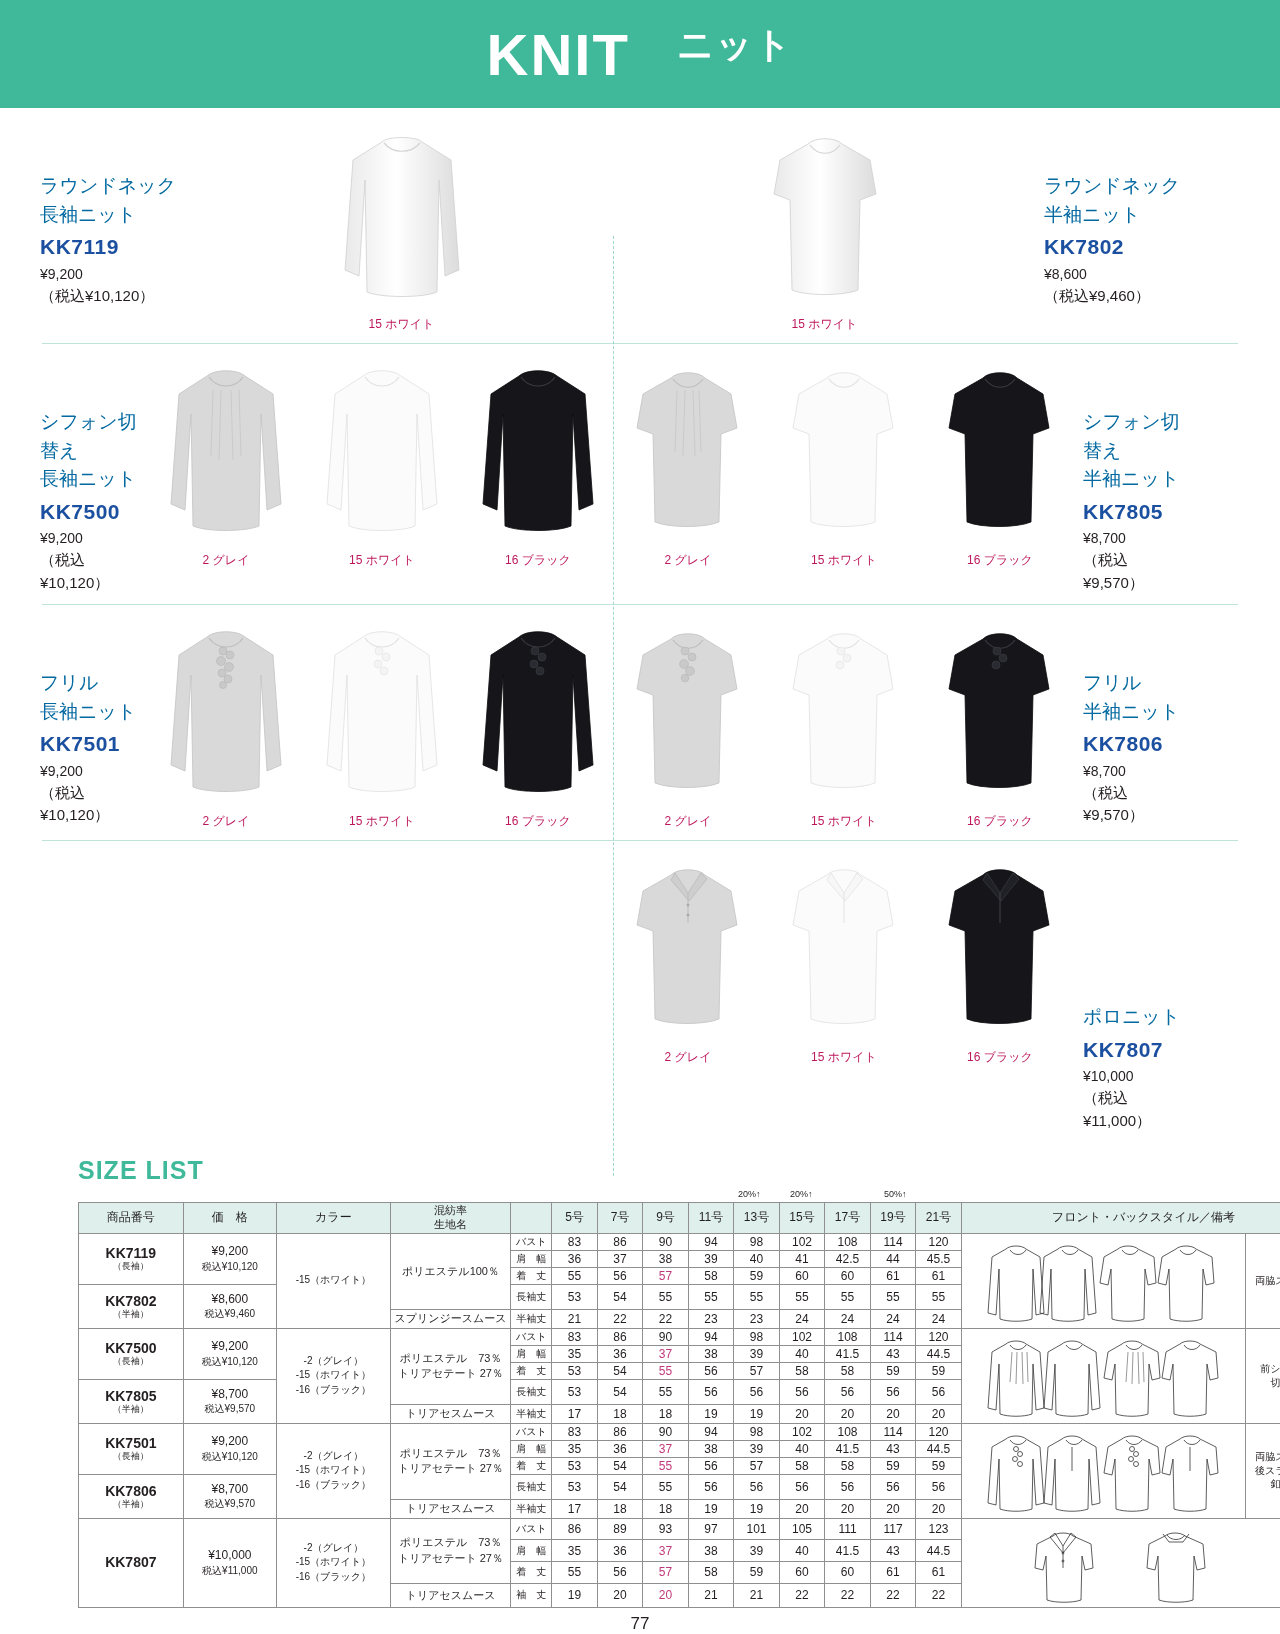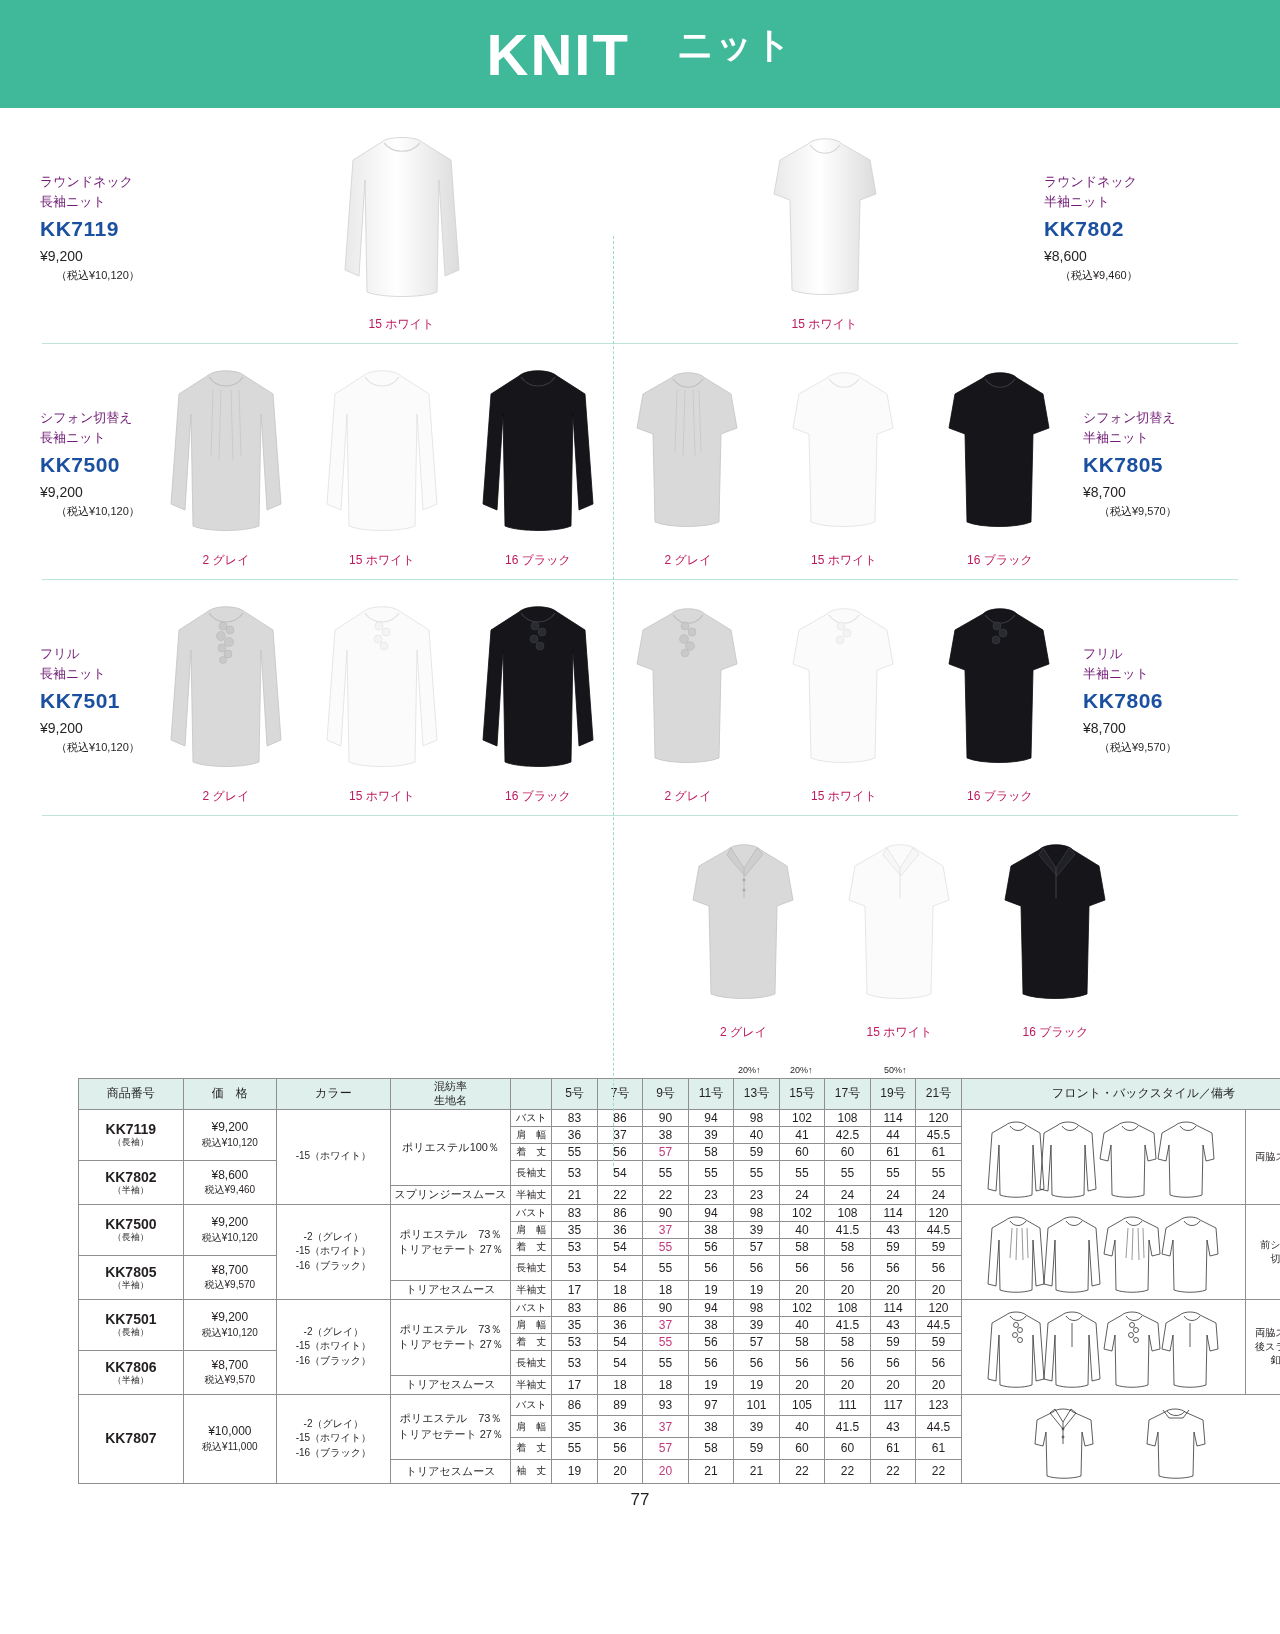--- a/index.html
+++ b/index.html
@@ -61,27 +61,27 @@
   .panel.left .shots { order:1; flex:1; }
   .panel.right .info { order:1; width:150px; }
   .panel.right .shots { order:0; flex:1; }
 
   .info {
     padding-top:52px;
     font-size:13px;
     line-height:1.5;
   }
   .panel.right .info { padding-left:8px; }
-  .info .nm { font-size:13px; color:#701a75; }
+  .info .nm { font-size:19px; color:#0369a1; }
   .info .code {
     font-size:21px; font-weight:bold; color:#1b4fa0;
     letter-spacing:0.5px; margin:2px 0 1px 0;
   }
   .info .price { font-size:14px; }
-  .info .price2 { font-size:11px;margin-left:16px; }
+  .info .price2 { font-size:15px; }
 
   .shots { display:flex; justify-content:center; gap:6px; }
   .shot { width:150px; text-align:center; }
   .shot .img { height:190px; position:relative; }
   .shot .cap {
     font-size:12px; margin-top:6px; color:#be185d;
   }
 
   
   .g { position:absolute; left:50%; transform:translateX(-50%); }
@@ -404,20 +404,26 @@
           <div class="cap">16 ブラック</div>
         </div>
       </div>
     </div>
   </div>
   <div class="hdivider"></div>
 
   <div class="row">
     <div class="panel left"></div>
     <div class="panel right">
+      <div class="info" style="padding-top:150px;">
+        <div class="nm">ポロニット</div>
+        <div class="code">KK7807</div>
+        <div class="price">¥10,000</div>
+        <div class="price2">（税込¥11,000）</div>
+      </div>
       <div class="shots">
         <div class="shot">
           <div class="img">
             <svg class="g" width="138" height="190" viewBox="0 0 138 190">
               <path d="M52 22 C58 15,80 15,86 22 L112 38 L118 72 L102 78 L100 166 C86 172,50 172,36 166 L34 78 L18 72 L24 38 Z" fill="#d9d9d9" stroke="#c3c3c3" stroke-width="0.8"></path>
               <path d="M56 20 L69 40 L82 20 L88 26 L70 48 L52 27 Z" fill="#cecece" stroke="#b9b9b9" stroke-width="0.8"></path>
               <path d="M69 40 L69 70" stroke="#bbb" stroke-width="1"></path>
               <circle cx="69" cy="52" r="1.5" fill="#aaa"></circle>
                 <circle cx="69" cy="62" r="1.5" fill="#aaa"></circle>
             </svg>
@@ -443,20 +449,21 @@
             </svg>
           </div>
           <div class="cap">16 ブラック</div>
         </div>
       </div>
     </div>
   </div>
 </div>
 
 <div class="sizelist">
+  <div class="sl-title">SIZE LIST</div>
   <div class="pct-row">
     <span class="pct" style="left:660px;">20%↑</span>
     <span class="pct" style="left:712px;">20%↑</span>
     <span class="pct" style="left:806px;">50%↑</span>
   </div>
 
   <table class="sl">
     <thead>
       <tr>
         <th>商品番号</th>

